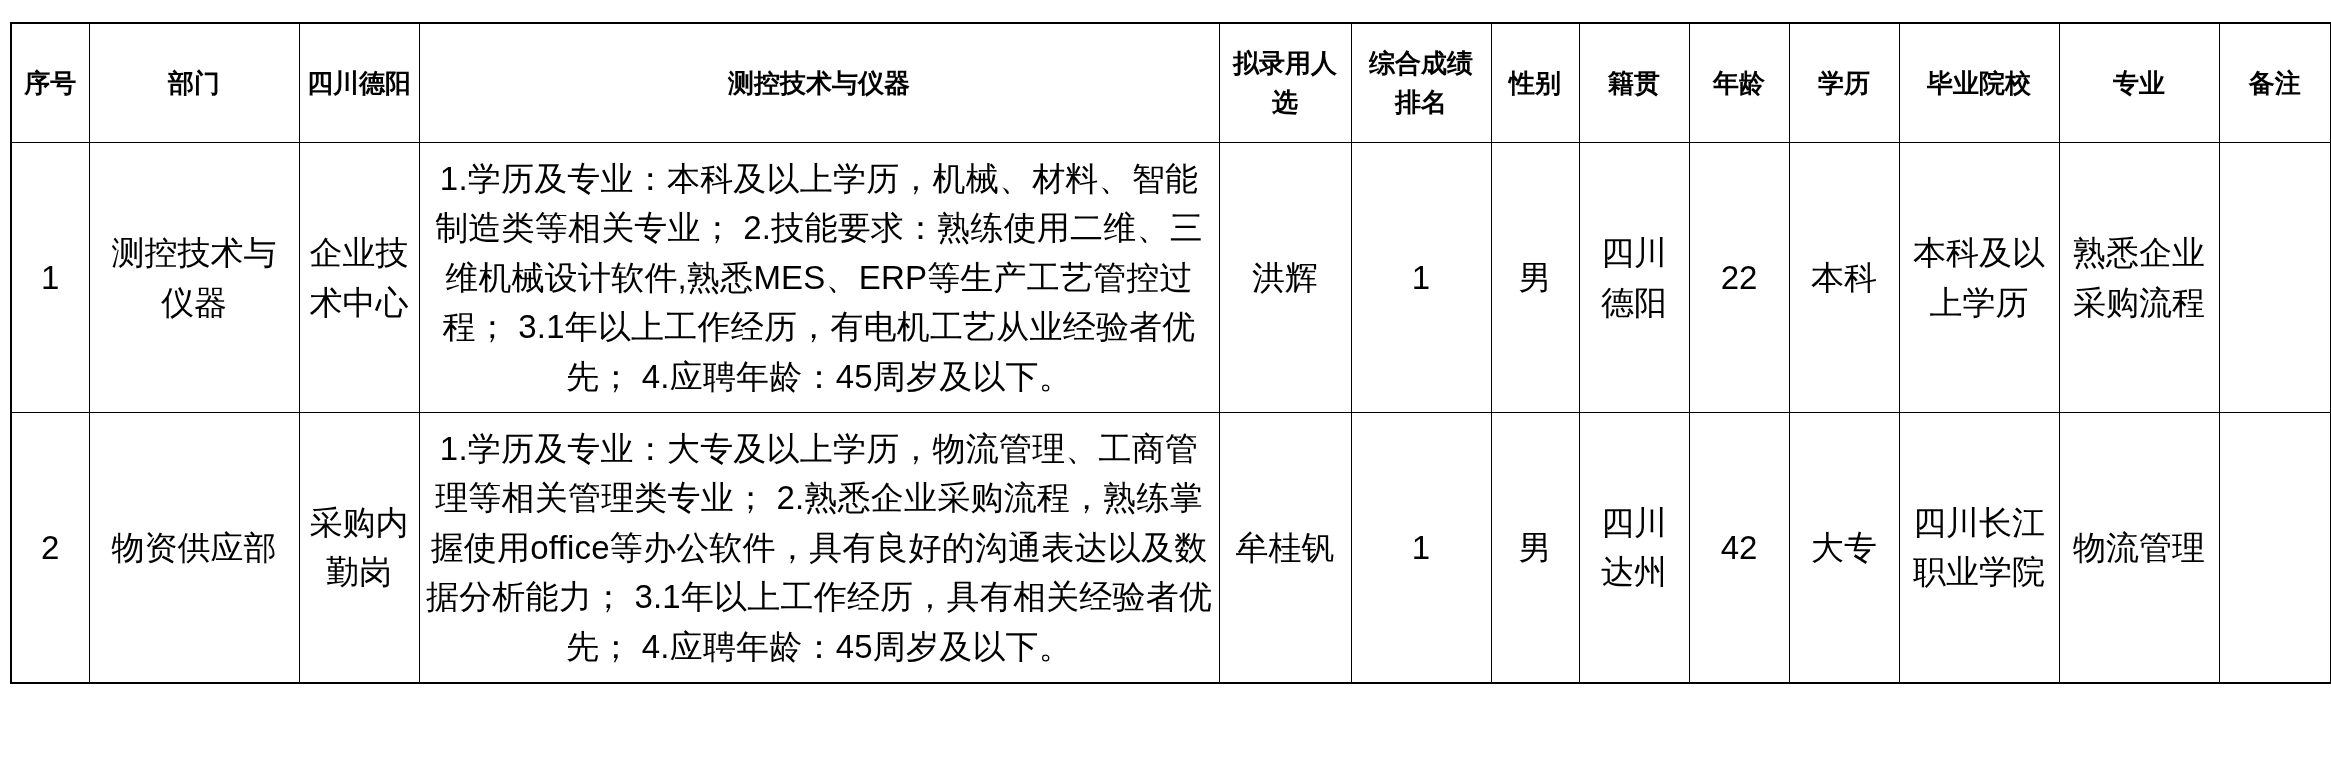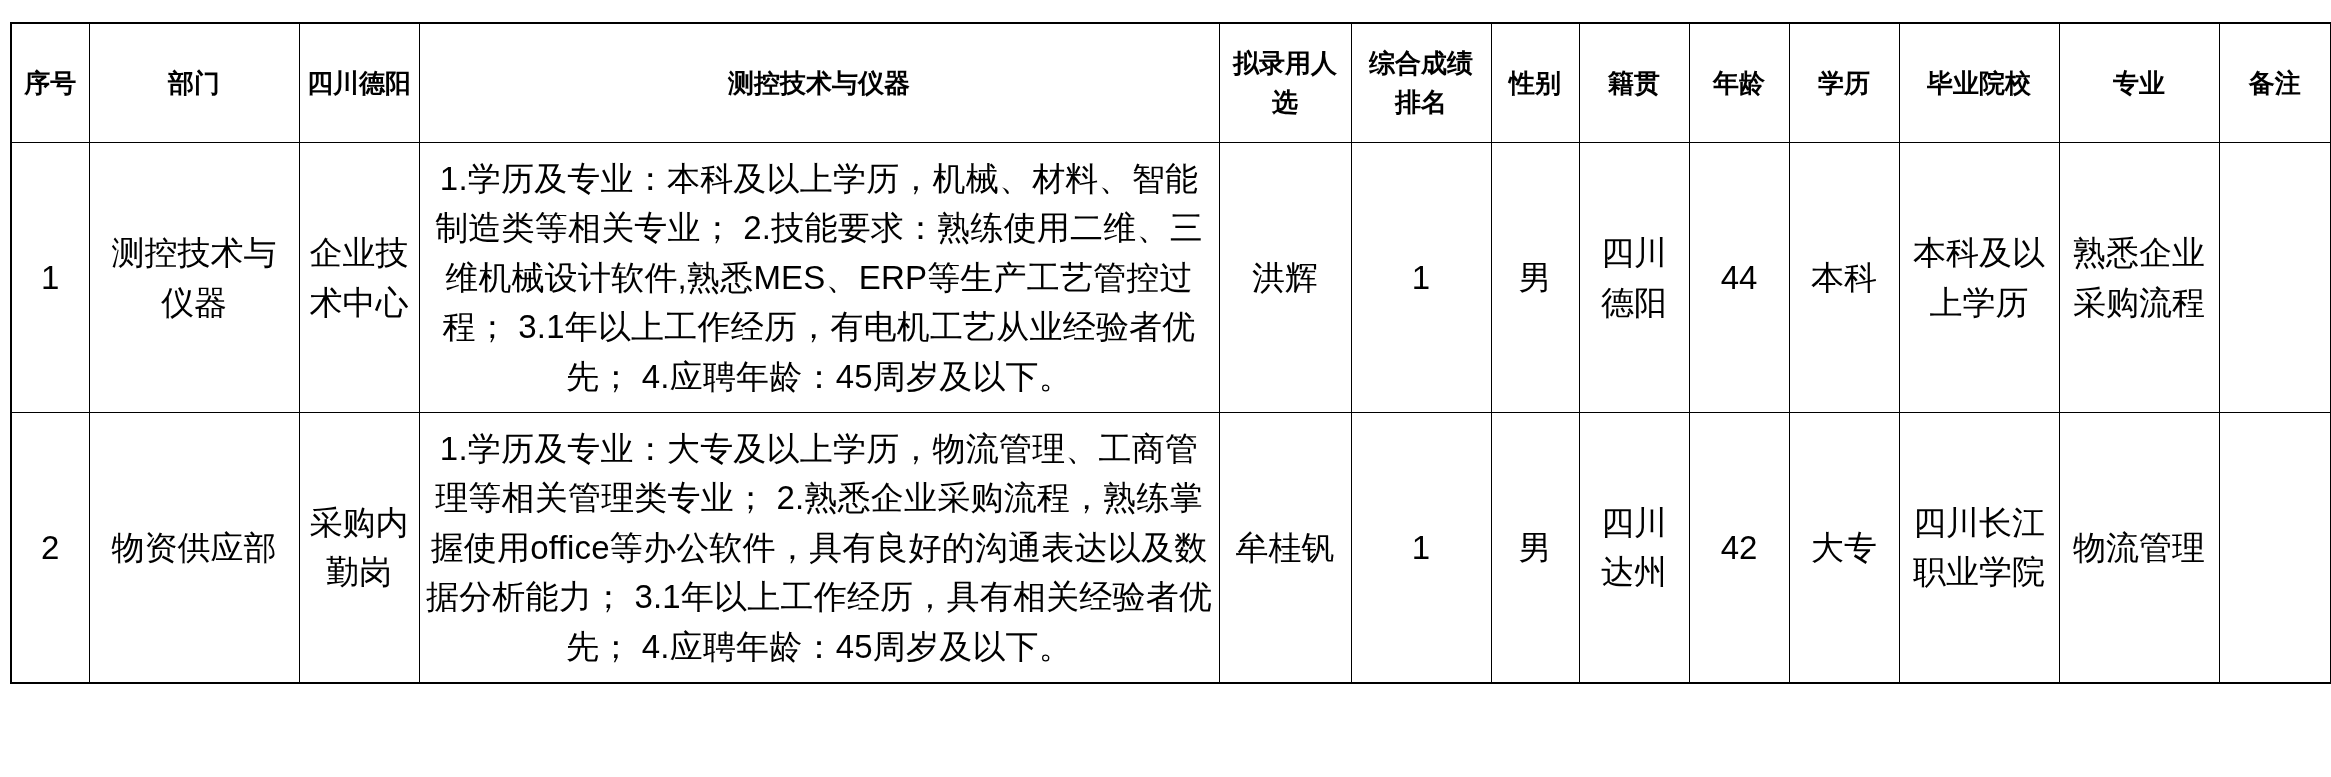--- a/index.html
+++ b/index.html
@@ -104,21 +104,21 @@
     <tbody>
       <tr>
         <td>1</td>
         <td>测控技术与仪器</td>
         <td>企业技术中心</td>
         <td class="req-cell">1.学历及专业：本科及以上学历，机械、材料、智能制造类等相关专业；  2.技能要求：熟练使用二维、三维机械设计软件,熟悉MES、ERP等生产工艺管控过程；  3.1年以上工作经历，有电机工艺从业经验者优先；  4.应聘年龄：45周岁及以下。</td>
         <td>洪辉</td>
         <td>1</td>
         <td>男</td>
         <td>四川德阳</td>
-        <td>44</td>
+        <td>22</td>
         <td>本科</td>
         <td>本科及以上学历</td>
         <td>熟悉企业采购流程</td>
         <td></td>
       </tr>
       <tr>
         <td>2</td>
         <td>物资供应部</td>
         <td>采购内勤岗</td>
         <td class="req-cell">1.学历及专业：大专及以上学历，物流管理、工商管理等相关管理类专业；  2.熟悉企业采购流程，熟练掌握使用office等办公软件，具有良好的沟通表达以及数据分析能力；  3.1年以上工作经历，具有相关经验者优先；  4.应聘年龄：45周岁及以下。</td>

